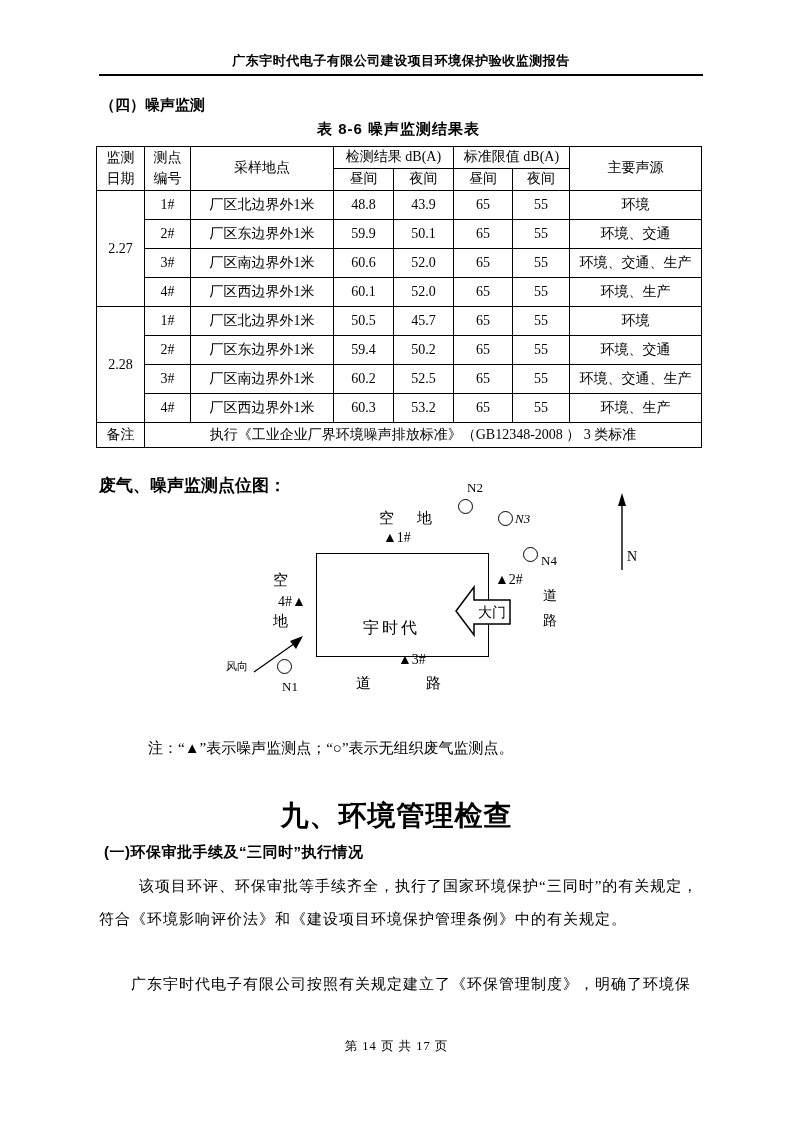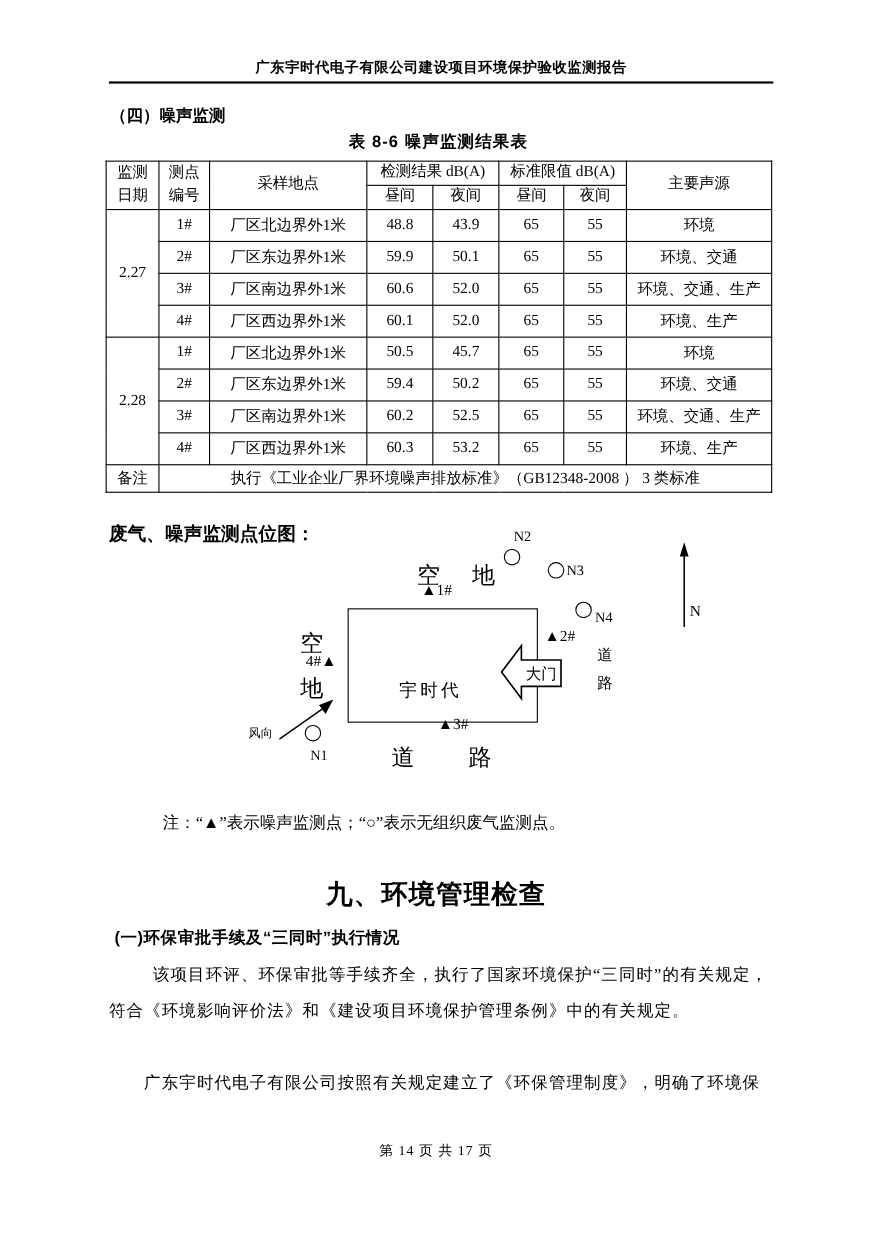--- a/index.html
+++ b/index.html
@@ -16,25 +16,25 @@
   tr.hr td{height:21px;line-height:1.45;}
   tr.dr td{height:28px;}
   tr.rr td{height:24px;}
   td.pre{white-space:pre-line;line-height:1.45;}
   td.remark-text{text-align:left;padding-left:10px;}
   .diag-title{top:474px;left:99px;font-size:17px;font-weight:bold;font-family:"Liberation Sans","DejaVu Sans",sans-serif;}
   .circle{position:absolute;width:13px;height:13px;border:1.4px solid #000;border-radius:50%;background:#fff;}
   .rect{position:absolute;left:316px;top:553px;width:171px;height:102px;border:1.5px solid #000;background:#fff;}
   .lab13{font-size:13px;}
   .lab14{font-size:14px;}
-  .lab15{font-size:21px;}
+  .lab15{font-size:15px;}
   .marker{font-size:14px;}
   .factory{font-size:16px;letter-spacing:3px;margin-top:28px;}
   .note{top:739px;left:148px;font-size:15px;}
-  .mgmt-h{top:797px;left:0;width:793px;text-align:center;font-size:24px;font-weight:bold;
+  .mgmt-h{top:797px;left:0;width:793px;text-align:center;font-size:28px;font-weight:bold;
           font-family:"Liberation Sans","DejaVu Sans",sans-serif;letter-spacing:1px;}
   .sub{font-size:15px;font-weight:bold;font-family:"Liberation Sans","DejaVu Sans",sans-serif;letter-spacing:0.5px;}
   .para{font-size:15px;letter-spacing:1px;}
   .footer{top:1038px;left:0;width:793px;text-align:center;font-size:12.5px;letter-spacing:1px;}
   svg{position:absolute;overflow:visible;}
   svg text{font-family:"Liberation Serif","DejaVu Serif",serif;}
 </style>
 </head>
 <body>
 
@@ -155,21 +155,21 @@
       </tr>
     </tbody>
   </table>
 
   <div class="abs diag-title">废气、噪声监测点位图：</div>
 
   <div class="abs lab13" style="top:480px;left:467px;text-align:center;">N2</div>
   <div class="circle" style="top:499px;left:458px;"></div>
   <div class="abs lab15" style="top:509px;left:379px;letter-spacing:4px;">空　地</div>
   <div class="circle" style="top:511px;left:498px;"></div>
-  <div class="abs lab13" style="top:511px;left:515px;">N3</div>
+  <div class="abs lab13" style="top:511px;left:515px;font-style:italic;">N3</div>
   <div class="abs marker" style="top:530px;left:383px;">▲1#</div>
   <div class="circle" style="top:547px;left:523px;"></div>
   <div class="abs lab13" style="top:553px;left:541px;">N4</div>
 
   <div class="rect"></div>
   <div class="abs factory" style="top:590px;left:363px;">宇时代</div>
 
   <div class="abs marker" style="top:572px;left:495px;">▲2#</div>
 
   <svg style="top:492px;left:610px;" width="30" height="80" viewBox="0 0 30 80">

